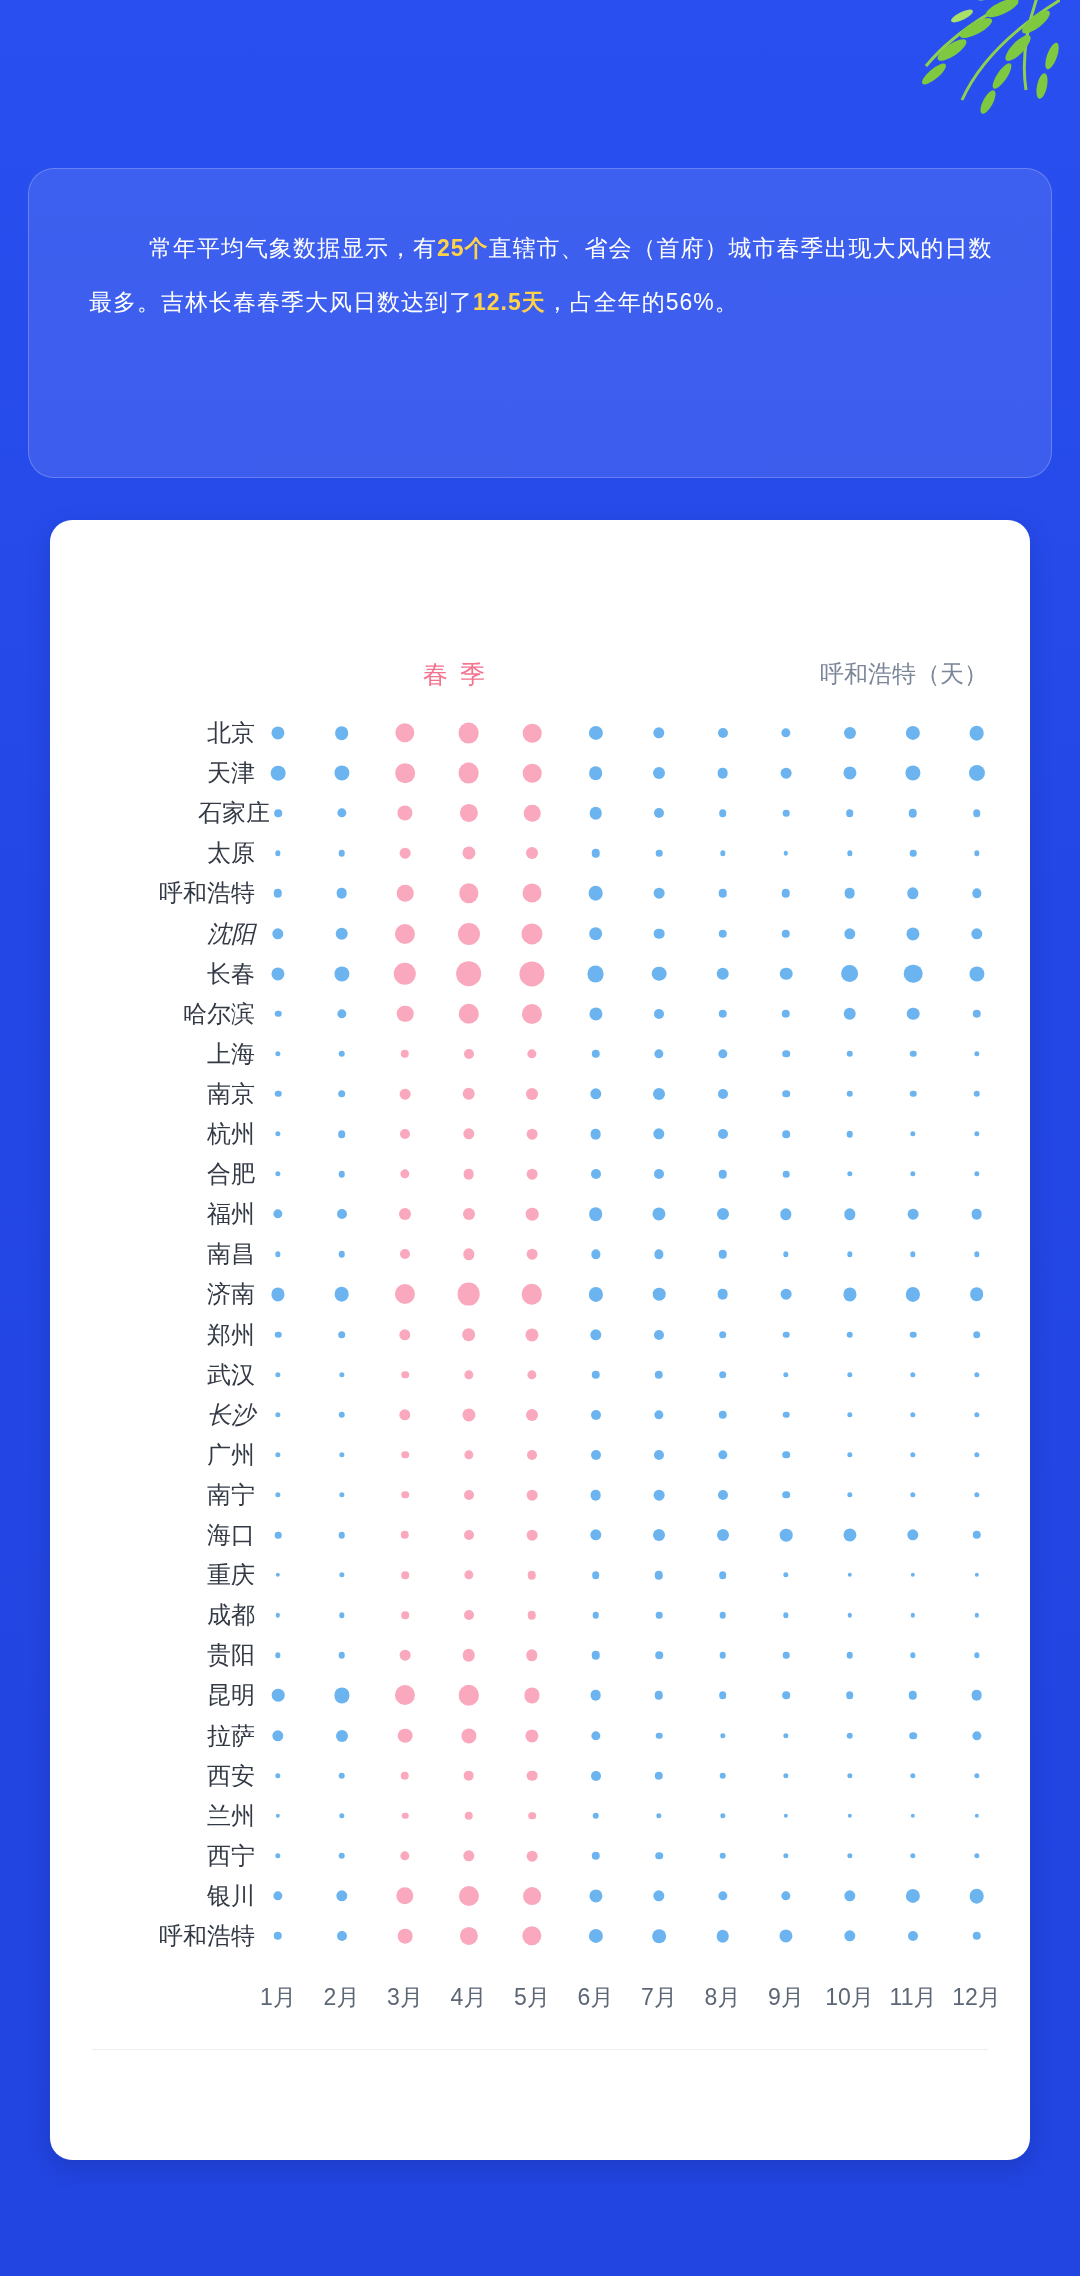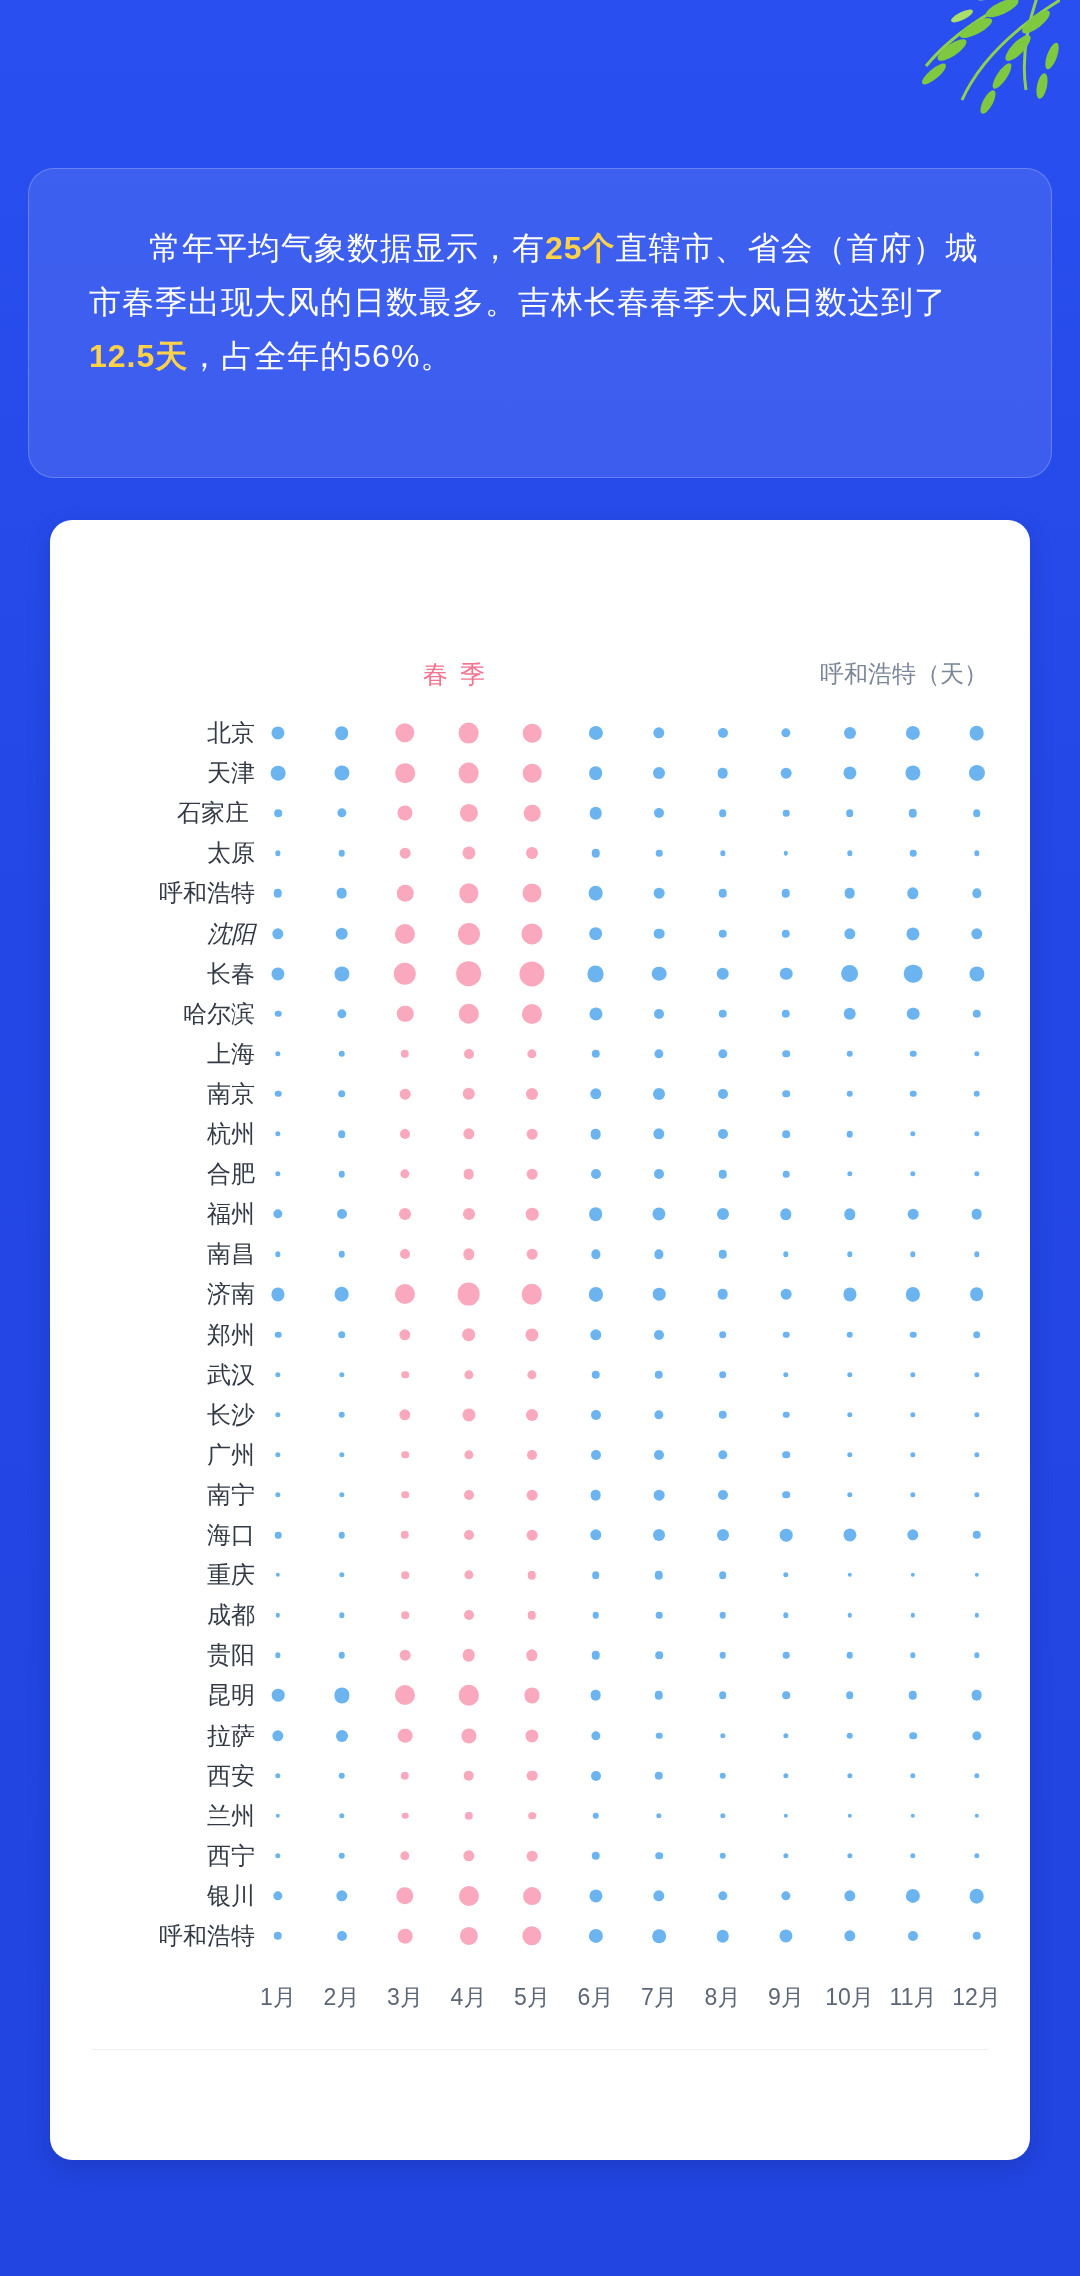--- a/index.html
+++ b/index.html
@@ -49,21 +49,21 @@
     border-radius: 26px;
     background: rgba(255,255,255,0.10);
     border: 1px solid rgba(255,255,255,0.22);
   }
   .intro-text {
     position: absolute;
     left: 60px;
     right: 50px;
     top: 52px;
     color: #ffffff;
-    font-size: 32px;
+    font-size: 23px;
     line-height: 54px;
     text-indent: 60px;
     letter-spacing: 1px;
   }
   .hl { color: #ffd24a; font-weight: bold; }
   
   .chart-card {
     position: absolute;
     left: 50px;
     top: 520px;
@@ -201,21 +201,21 @@
         <div class="dot" title="天津 3月: 2.7" style="width: 19.718px; height: 19.718px; left: 355px; top: 68.1px; background: rgb(249, 168, 189);"></div>
         <div class="dot" title="天津 4月: 3" style="width: 20.7846px; height: 20.7846px; left: 418.5px; top: 68.1px; background: rgb(249, 168, 189);"></div>
         <div class="dot" title="天津 5月: 2.4" style="width: 18.5903px; height: 18.5903px; left: 482px; top: 68.1px; background: rgb(249, 168, 189);"></div>
         <div class="dot" title="天津 6月: 1.3" style="width: 13.6821px; height: 13.6821px; left: 545.5px; top: 68.1px; background: rgb(108, 180, 239);"></div>
         <div class="dot" title="天津 7月: 1" style="width: 12px; height: 12px; left: 609px; top: 68.1px; background: rgb(108, 180, 239);"></div>
         <div class="dot" title="天津 8月: 0.8" style="width: 10.7331px; height: 10.7331px; left: 672.5px; top: 68.1px; background: rgb(108, 180, 239);"></div>
         <div class="dot" title="天津 9月: 0.8" style="width: 10.7331px; height: 10.7331px; left: 736px; top: 68.1px; background: rgb(108, 180, 239);"></div>
         <div class="dot" title="天津 10月: 1.2" style="width: 13.1453px; height: 13.1453px; left: 799.5px; top: 68.1px; background: rgb(108, 180, 239);"></div>
         <div class="dot" title="天津 11月: 1.6" style="width: 15.1789px; height: 15.1789px; left: 863px; top: 68.1px; background: rgb(108, 180, 239);"></div>
         <div class="dot" title="天津 12月: 1.8" style="width: 16.0997px; height: 16.0997px; left: 926.5px; top: 68.1px; background: rgb(108, 180, 239);"></div>
-        <div class="ylab" style="left: 49px; top: 108.2px;">石家庄</div>
+        <div class="ylab" style="left: 70px; top: 108.2px;">石家庄</div>
         <div class="dot" title="石家庄 1月: 0.4" style="width: 7.58947px; height: 7.58947px; left: 228px; top: 108.2px; background: rgb(108, 180, 239);"></div>
         <div class="dot" title="石家庄 2月: 0.6" style="width: 9.29516px; height: 9.29516px; left: 291.5px; top: 108.2px; background: rgb(108, 180, 239);"></div>
         <div class="dot" title="石家庄 3月: 1.6" style="width: 15.1789px; height: 15.1789px; left: 355px; top: 108.2px; background: rgb(249, 168, 189);"></div>
         <div class="dot" title="石家庄 4月: 2.3" style="width: 18.1989px; height: 18.1989px; left: 418.5px; top: 108.2px; background: rgb(249, 168, 189);"></div>
         <div class="dot" title="石家庄 5月: 1.9" style="width: 16.5409px; height: 16.5409px; left: 482px; top: 108.2px; background: rgb(249, 168, 189);"></div>
         <div class="dot" title="石家庄 6月: 1.1" style="width: 12.5857px; height: 12.5857px; left: 545.5px; top: 108.2px; background: rgb(108, 180, 239);"></div>
         <div class="dot" title="石家庄 7月: 0.7" style="width: 10.0399px; height: 10.0399px; left: 609px; top: 108.2px; background: rgb(108, 180, 239);"></div>
         <div class="dot" title="石家庄 8月: 0.4" style="width: 7.58947px; height: 7.58947px; left: 672.5px; top: 108.2px; background: rgb(108, 180, 239);"></div>
         <div class="dot" title="石家庄 9月: 0.3" style="width: 6.57267px; height: 6.57267px; left: 736px; top: 108.2px; background: rgb(108, 180, 239);"></div>
         <div class="dot" title="石家庄 10月: 0.4" style="width: 7.58947px; height: 7.58947px; left: 799.5px; top: 108.2px; background: rgb(108, 180, 239);"></div>
@@ -396,21 +396,21 @@
         <div class="dot" title="武汉 3月: 0.4" style="width: 7.58947px; height: 7.58947px; left: 355px; top: 669.6px; background: rgb(249, 168, 189);"></div>
         <div class="dot" title="武汉 4月: 0.6" style="width: 9.29516px; height: 9.29516px; left: 418.5px; top: 669.6px; background: rgb(249, 168, 189);"></div>
         <div class="dot" title="武汉 5月: 0.6" style="width: 9.29516px; height: 9.29516px; left: 482px; top: 669.6px; background: rgb(249, 168, 189);"></div>
         <div class="dot" title="武汉 6月: 0.5" style="width: 8.48528px; height: 8.48528px; left: 545.5px; top: 669.6px; background: rgb(108, 180, 239);"></div>
         <div class="dot" title="武汉 7月: 0.5" style="width: 8.48528px; height: 8.48528px; left: 609px; top: 669.6px; background: rgb(108, 180, 239);"></div>
         <div class="dot" title="武汉 8月: 0.4" style="width: 7.58947px; height: 7.58947px; left: 672.5px; top: 669.6px; background: rgb(108, 180, 239);"></div>
         <div class="dot" title="武汉 9月: 0.2" style="width: 5.36656px; height: 5.36656px; left: 736px; top: 669.6px; background: rgb(108, 180, 239);"></div>
         <div class="dot" title="武汉 10月: 0.2" style="width: 5.36656px; height: 5.36656px; left: 799.5px; top: 669.6px; background: rgb(108, 180, 239);"></div>
         <div class="dot" title="武汉 11月: 0.2" style="width: 5.36656px; height: 5.36656px; left: 863px; top: 669.6px; background: rgb(108, 180, 239);"></div>
         <div class="dot" title="武汉 12月: 0.2" style="width: 5.36656px; height: 5.36656px; left: 926.5px; top: 669.6px; background: rgb(108, 180, 239);"></div>
-        <div class="ylab" style="left: 55px; top: 709.7px;">长沙</div>
+        <div class="ylab" style="left: 55px; top: 709.7px; font-style: italic;">长沙</div>
         <div class="dot" title="长沙 1月: 0.2" style="width: 5.36656px; height: 5.36656px; left: 228px; top: 709.7px; background: rgb(108, 180, 239);"></div>
         <div class="dot" title="长沙 2月: 0.3" style="width: 6.57267px; height: 6.57267px; left: 291.5px; top: 709.7px; background: rgb(108, 180, 239);"></div>
         <div class="dot" title="长沙 3月: 0.9" style="width: 11.3842px; height: 11.3842px; left: 355px; top: 709.7px; background: rgb(249, 168, 189);"></div>
         <div class="dot" title="长沙 4月: 1.2" style="width: 13.1453px; height: 13.1453px; left: 418.5px; top: 709.7px; background: rgb(249, 168, 189);"></div>
         <div class="dot" title="长沙 5月: 1" style="width: 12px; height: 12px; left: 482px; top: 709.7px; background: rgb(249, 168, 189);"></div>
         <div class="dot" title="长沙 6月: 0.7" style="width: 10.0399px; height: 10.0399px; left: 545.5px; top: 709.7px; background: rgb(108, 180, 239);"></div>
         <div class="dot" title="长沙 7月: 0.6" style="width: 9.29516px; height: 9.29516px; left: 609px; top: 709.7px; background: rgb(108, 180, 239);"></div>
         <div class="dot" title="长沙 8月: 0.5" style="width: 8.48528px; height: 8.48528px; left: 672.5px; top: 709.7px; background: rgb(108, 180, 239);"></div>
         <div class="dot" title="长沙 9月: 0.3" style="width: 6.57267px; height: 6.57267px; left: 736px; top: 709.7px; background: rgb(108, 180, 239);"></div>
         <div class="dot" title="长沙 10月: 0.2" style="width: 5.36656px; height: 5.36656px; left: 799.5px; top: 709.7px; background: rgb(108, 180, 239);"></div>

